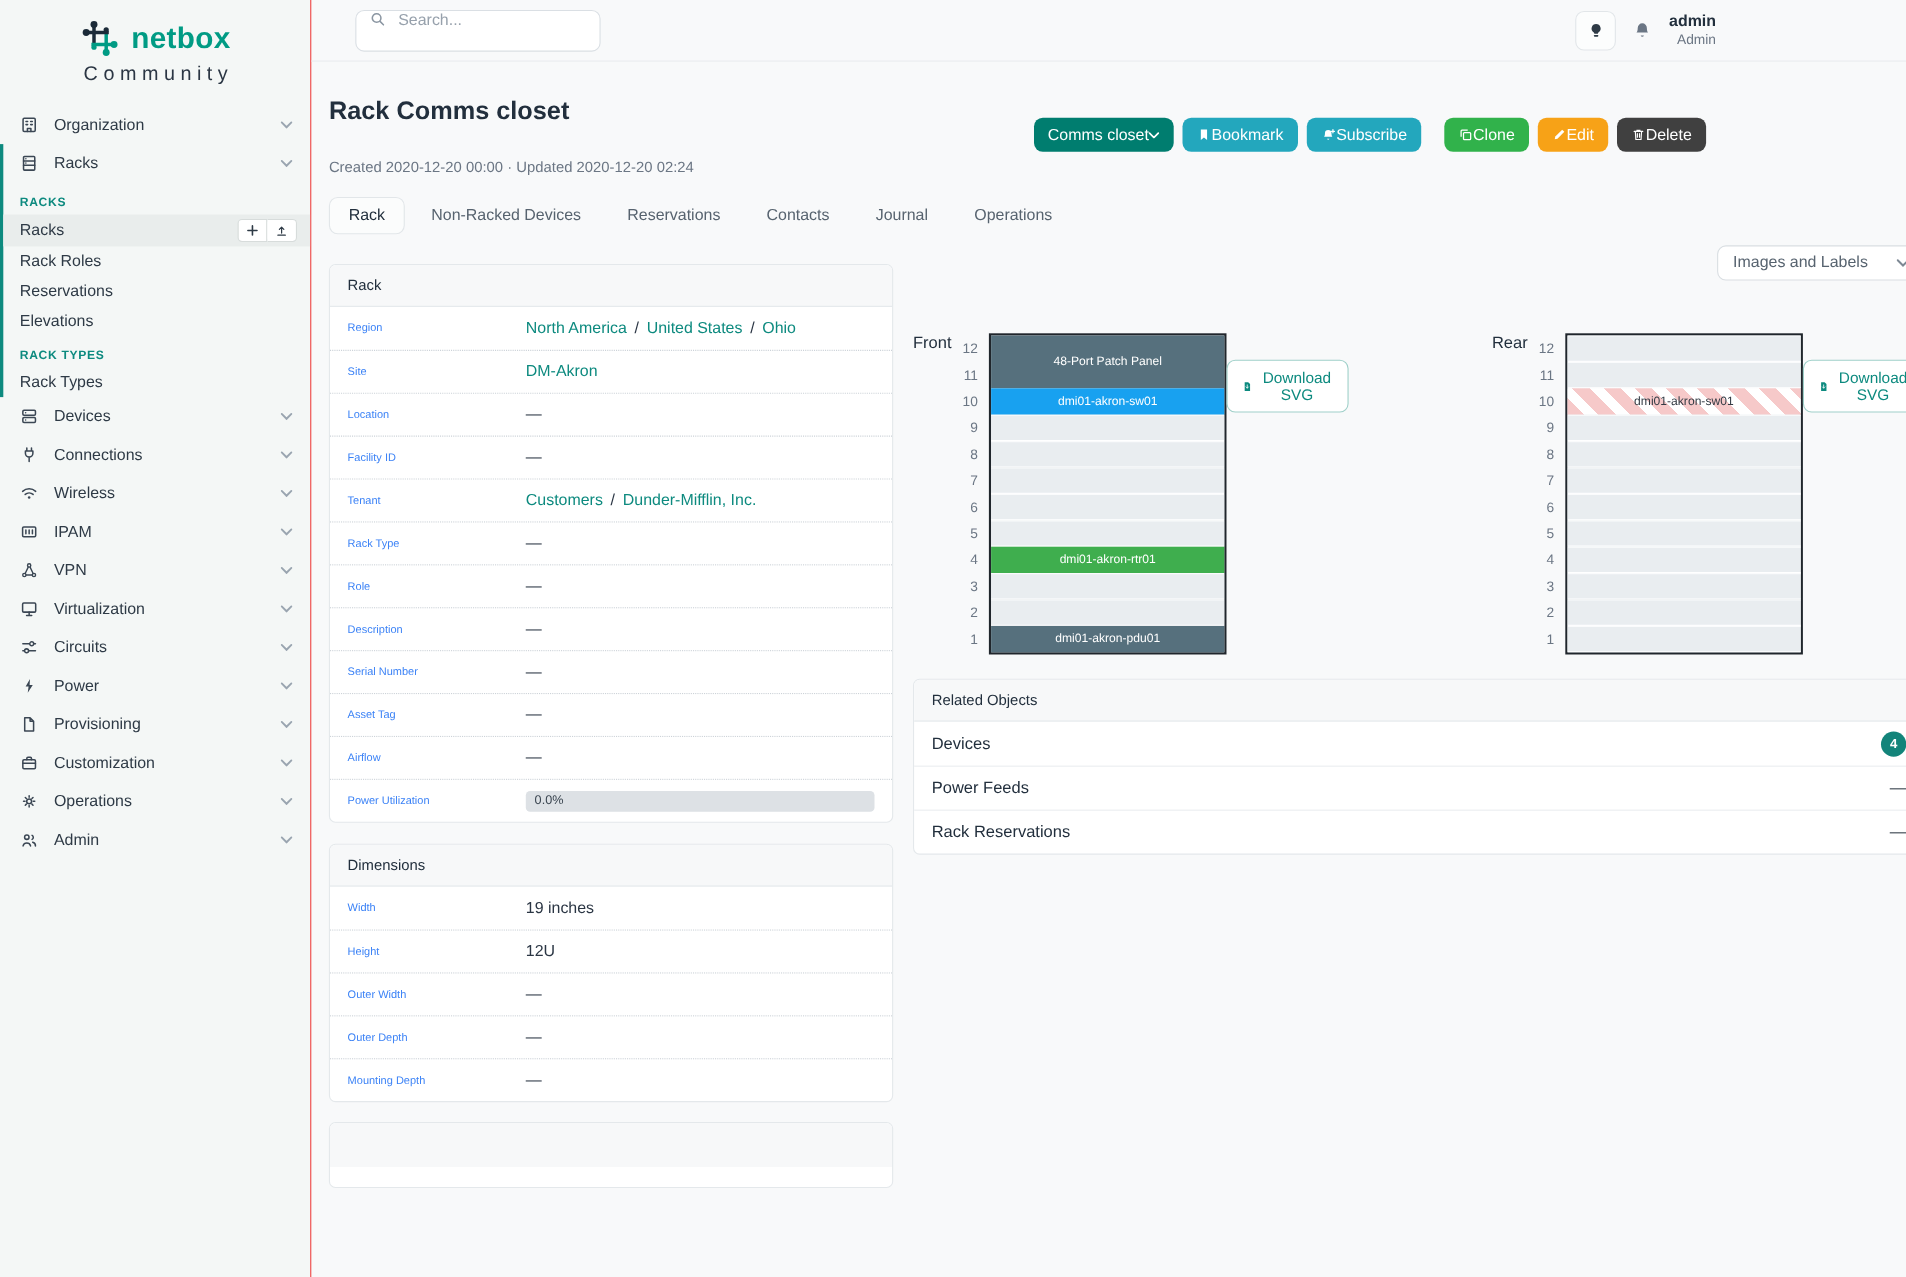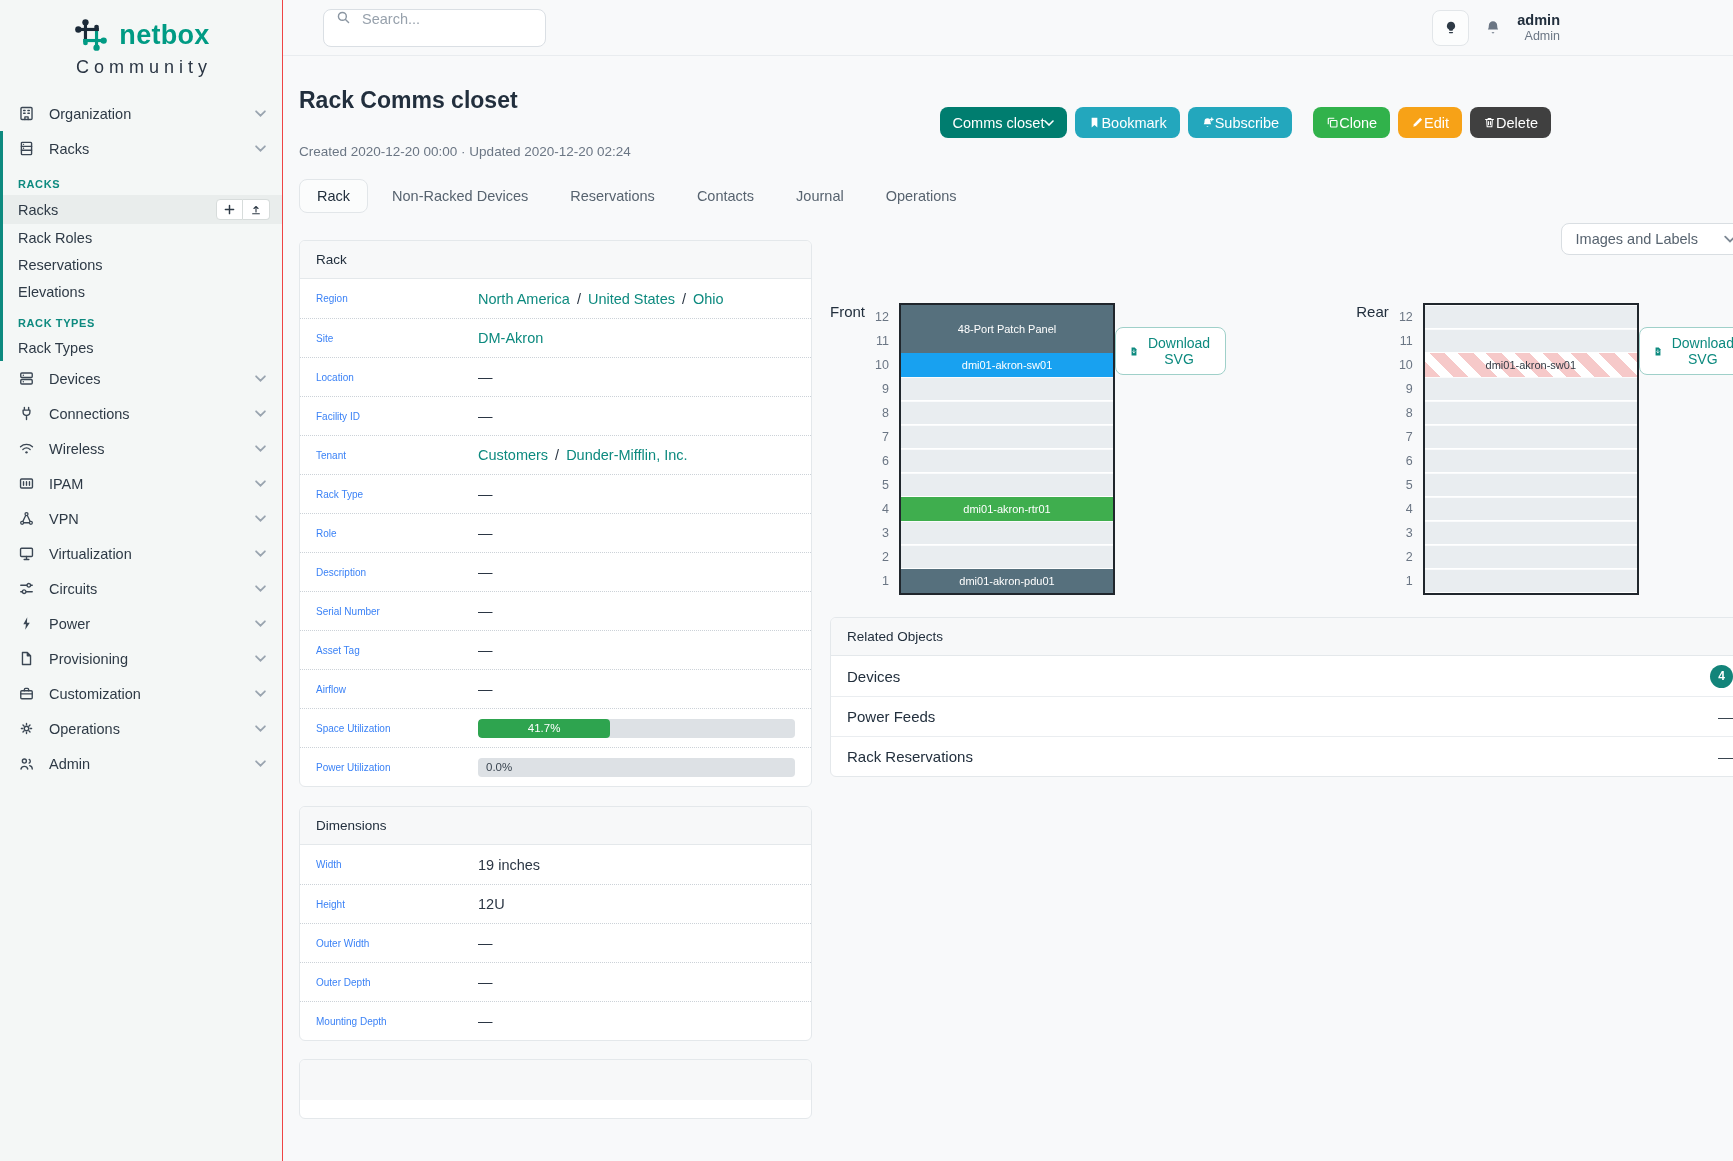--- a/index.html
+++ b/index.html
@@ -461,30 +461,20 @@
             </div>
             <div class="trow">
               <div class="tlabel">Asset Tag</div>
               <div class="tval">—</div>
             </div>
             <div class="trow">
               <div class="tlabel">Airflow</div>
               <div class="tval">—</div>
             </div>
             <div class="trow">
-              <div class="tlabel">Space Utilization</div>
-              <div class="tval">
-                <div class="progress">
-                  <div class="fill" style="width: 41.7%;">
-                      <span>41.7%</span>
-                    </div>
-                </div>
-              </div>
-            </div>
-            <div class="trow">
               <div class="tlabel">Power Utilization</div>
               <div class="tval">
                 <div class="progress">
                   <span class="bar-label">0.0%</span>
                 </div>
               </div>
             </div>
           </div>
 
           <div class="card mt">

